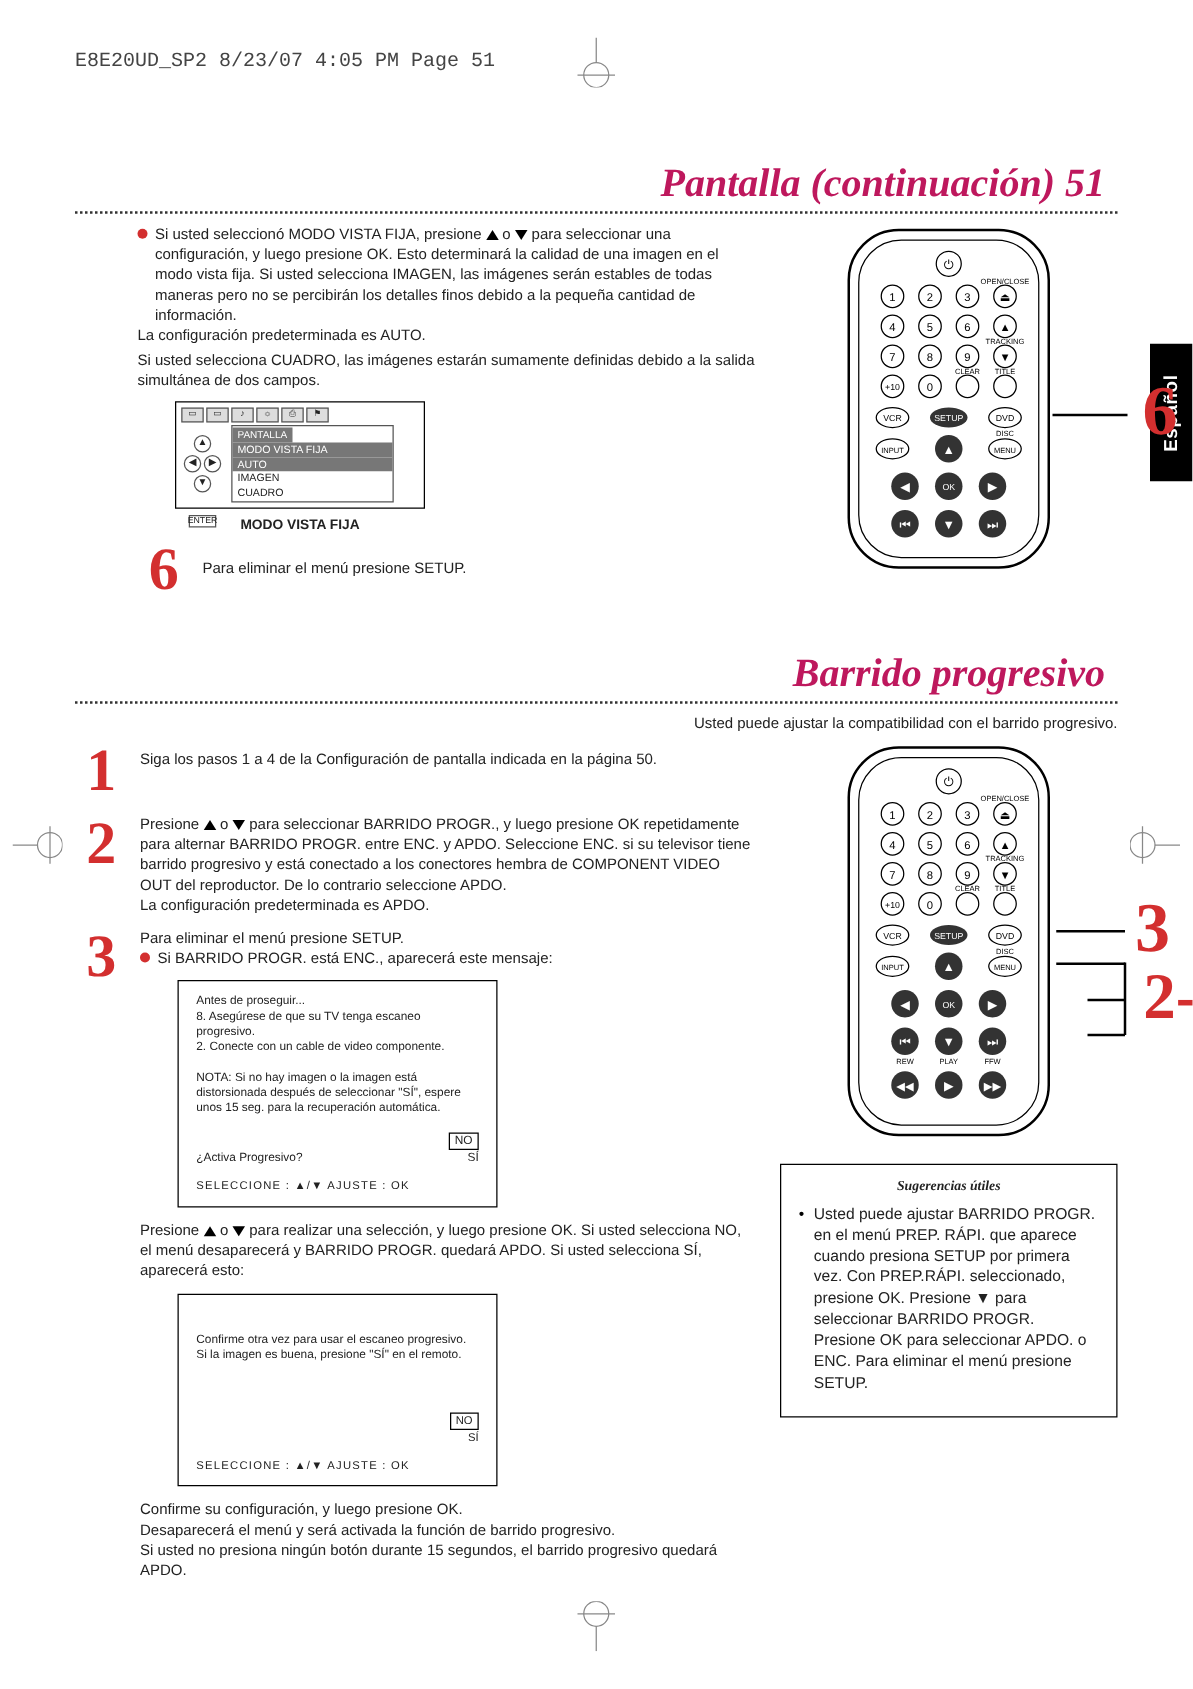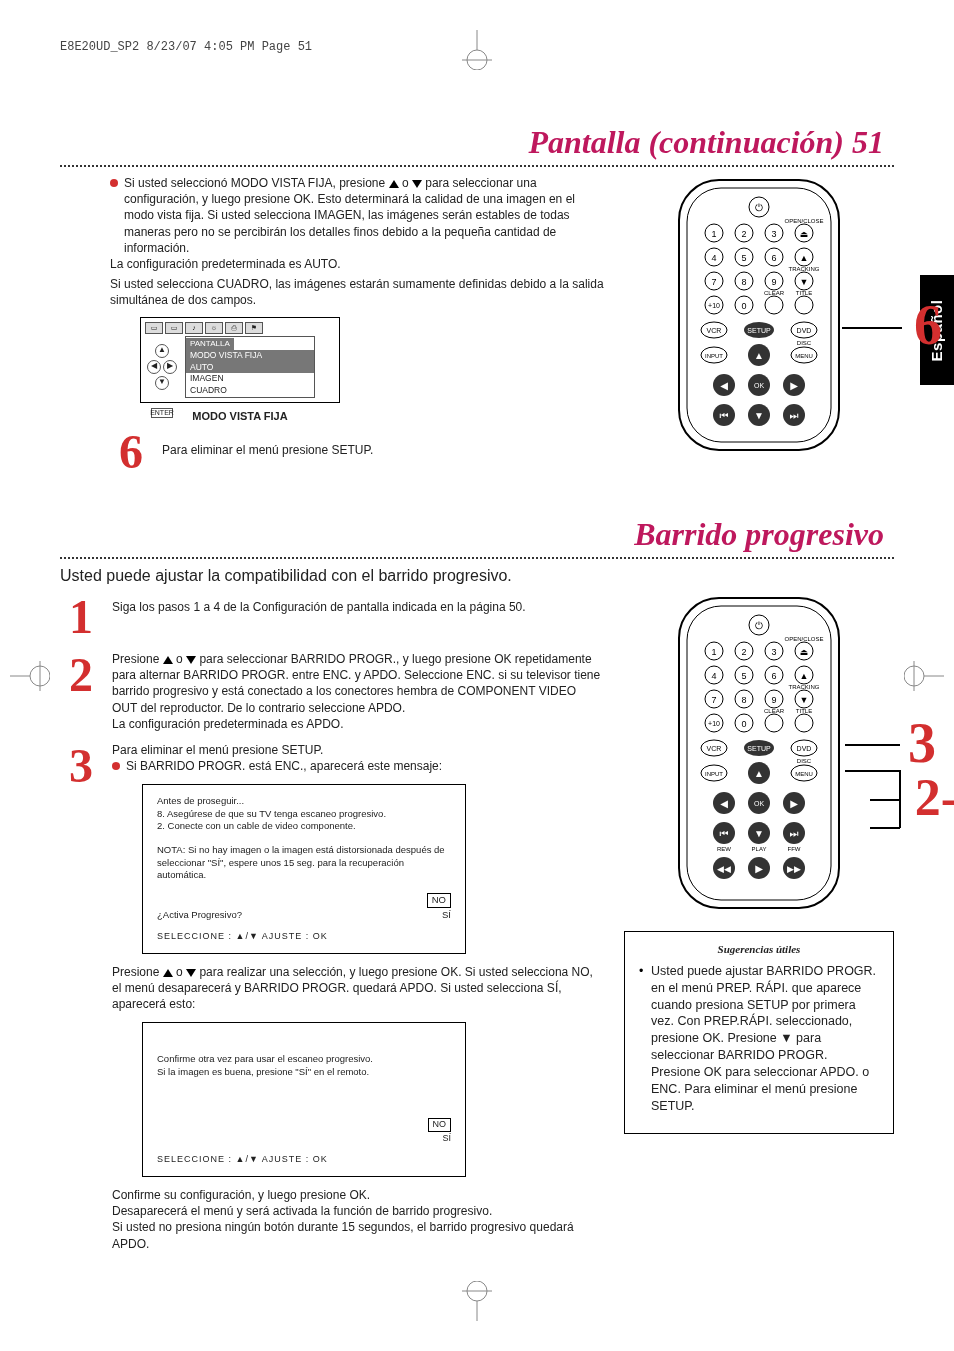--- a/index.html
+++ b/index.html
@@ -7,21 +7,21 @@
   .page { position: relative; width: 954px; height: 1351px; padding: 40px 60px; }
 
   .crop-top, .crop-bottom { position: absolute; left: 50%; transform: translateX(-50%); }
   .crop-top { top: 30px; }
   .crop-bottom { bottom: 30px; }
   .crop { stroke: #888; stroke-width: 1; fill: none; }
 
   .side-tab { position: absolute; right: 0; top: 275px; width: 34px; height: 110px; background: #000; color: #fff; display: flex; align-items: center; justify-content: center; }
   .side-tab span { transform: rotate(-90deg); white-space: nowrap; font-weight: bold; font-size: 15px; letter-spacing: 0.5px; }
 
-  .header-line { font-size: 12px; color: #444; margin-bottom: 20px; font-family: "Courier New", monospace; }
+  .header-line { font-size: 16px; color: #444; margin-bottom: 20px; font-family: "Courier New", monospace; }
 
   .section-title { font-family: Georgia, "Times New Roman", serif; font-style: italic; font-size: 32px; font-weight: bold; color: #be185d; text-align: right; margin-right: 10px; }
   .dotted { border: none; border-top: 2px dotted #333; margin: 4px 0 8px 0; }
 
   .cols { display: flex; gap: 20px; }
   .col-left { flex: 1; min-width: 0; }
   .col-right { width: 270px; flex-shrink: 0; }
 
   .step { display: flex; gap: 10px; margin-bottom: 10px; position: relative; }
   .step-num { font-family: Georgia, serif; font-size: 48px; font-weight: bold; color: #d32f2f; line-height: 1; width: 42px; text-align: center; }
@@ -36,38 +36,38 @@
   .osd-box .osd-top { display: flex; gap: 2px; margin-bottom: 2px; align-items: center; }
   .osd-top .chip { width: 18px; height: 12px; border: 1px solid #555; background: #ddd; font-size: 7px; display: flex; align-items: center; justify-content: center; }
   .osd-box .menu-label { background: #777; color: #fff; padding: 1px 4px; display: inline-block; font-size: 8px; }
   .osd-box .menu-item { padding: 0 4px; }
   .osd-box .menu-item.sel { background: #777; color: #fff; }
   .osd-side { position: absolute; left: 6px; top: 26px; display: flex; flex-direction: column; gap: 2px; align-items: center; }
   .arrow-circle { width: 14px; height: 14px; border: 1px solid #555; border-radius: 50%; display:flex;align-items:center;justify-content:center;font-size:8px; }
   .ok-btn { width: 22px; height: 10px; border:1px solid #555; font-size:7px; display:flex;align-items:center;justify-content:center; margin-top:16px;}
   .osd-menu { margin-left: 40px; border:1px solid #555; width: 130px; padding:1px 0; }
 
-  .dialog { border: 1px solid #000; width: 324px; padding: 10px 14px; font-size: 9.5px; margin: 10px 0 10px 30px; line-height: 1.3; }
+  .dialog { border: 1px solid #000; width: 256px; padding: 10px 14px; font-size: 9.5px; margin: 10px 0 10px 30px; line-height: 1.3; }
   .dialog .btns { text-align: right; margin-top: 18px; font-size: 9px; }
   .dialog .sel-box { display:inline-block; border:1px solid #000; padding: 0 4px; margin-bottom:1px;}
   .dialog .foot { margin-top: 10px; letter-spacing: 1px; font-size: 9px; }
   .dialog .gap { height: 12px; }
 
   .remote-wrap { display: flex; align-items: center; justify-content: center; position: relative; }
   .remote { width: 180px; }
   .pointer-num { font-family: Georgia, serif; font-weight: bold; color: #d32f2f; position: absolute; font-size: 56px; }
   .pointer-line { position: absolute; background: #000; height: 2px; }
 
   .tips-box { border: 1px solid #000; margin-top: 18px; padding: 10px 14px 14px; font-size: 12.5px; line-height: 1.35; }
   .tips-title { font-family: Georgia, serif; font-style: italic; font-weight: bold; text-align: center; font-size: 11px; margin-bottom: 6px; }
   .tips-box ul { list-style: none; }
   .tips-box li { position: relative; padding-left: 12px; margin-bottom: 4px; }
   .tips-box li::before { content: "•"; position: absolute; left: 0; color: #000; }
 
-  .intro { font-size: 16px; margin: 2px 0 8px 0; }
+  .intro { font-size: 12px; margin: 2px 0 8px 0; text-align: right; }
 
   .tri { display:inline-block; width:0; height:0; vertical-align:middle; }
   .tri-up { border-left:5px solid transparent; border-right:5px solid transparent; border-bottom:8px solid #000; }
   .tri-down { border-left:5px solid transparent; border-right:5px solid transparent; border-top:8px solid #000; }
 </style>
 </head>
 <body>
 
 <div class="page">
   <svg class="crop-top crop" width="60" height="40">

